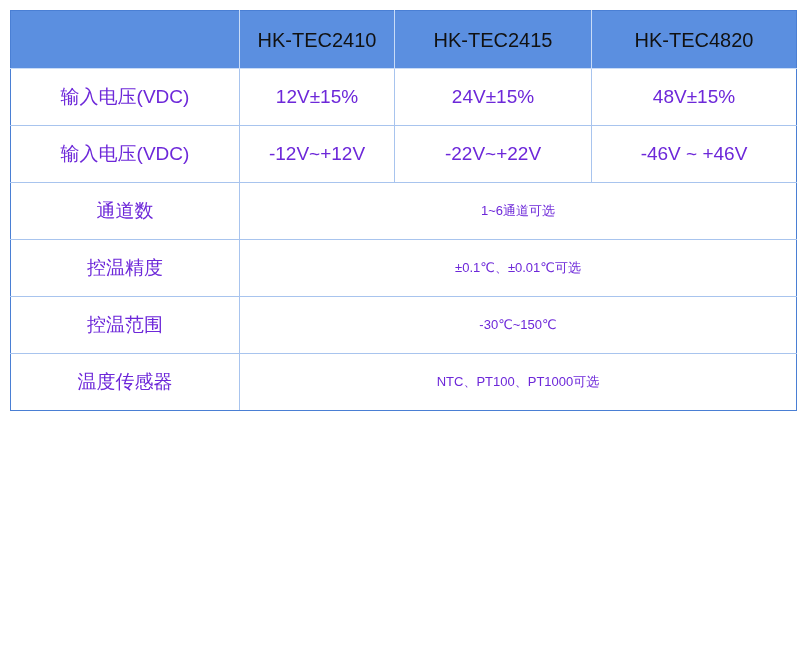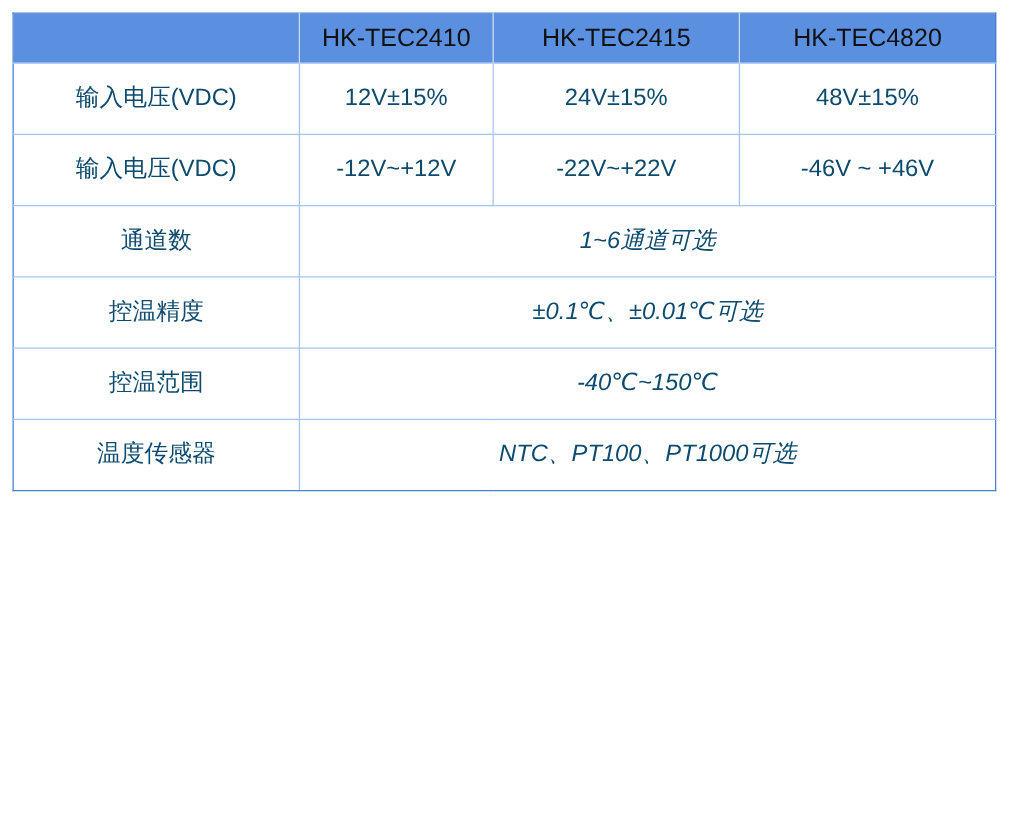--- a/index.html
+++ b/index.html
@@ -35,46 +35,45 @@
   table.spec-table col.c-c { width: 205px; }
 
   table.spec-table th,
   table.spec-table td {
     border: 1px solid #a8c4ee;
     text-align: center;
     vertical-align: middle;
     height: 57px;
     padding: 0 6px;
     font-size: 19px;
-    color: #0c4a6e;
+    color: #6d28d9;
     font-weight: 400;
     line-height: 1.2;
     box-sizing: border-box;
   }
 
   table.spec-table thead th {
     background: #5b8fe0;
     color: #111111;
-    height: 40px;
+    height: 58px;
     font-size: 20px;
     font-weight: 400;
     border-color: #c9dcf7;
   }
 
   table.spec-table thead th.blank-head {
     background: #5b8fe0;
   }
 
   table.spec-table td.row-label {
     font-size: 19px;
   }
 
   table.spec-table td.merged {
-    font-size: 19px;
-    font-style: italic;
+    font-size: 13px;
   }
 
   
   table.spec-table tbody tr td:first-child { border-left: 1px solid #4a7fd4; }
   table.spec-table tbody tr td:last-child  { border-right: 1px solid #4a7fd4; }
   table.spec-table tbody tr:last-child td  { border-bottom: 1px solid #4a7fd4; }
   table.spec-table thead tr th:first-child { border-left: 1px solid #4a7fd4; }
   table.spec-table thead tr th:last-child  { border-right: 1px solid #4a7fd4; }
   table.spec-table thead tr th             { border-top: 1px solid #4a7fd4; }
 </style>
@@ -119,21 +118,21 @@
         <td class="merged" colspan="3">1~6通道可选</td>
       </tr>
 
       <tr>
         <td class="row-label">控温精度</td>
         <td class="merged" colspan="3">±0.1℃、±0.01℃可选</td>
       </tr>
 
       <tr>
         <td class="row-label">控温范围</td>
-        <td class="merged" colspan="3">-40℃~150℃</td>
+        <td class="merged" colspan="3">-30℃~150℃</td>
       </tr>
 
       <tr>
         <td class="row-label">温度传感器</td>
         <td class="merged" colspan="3">NTC、PT100、PT1000可选</td>
       </tr>
 
 
 
 

